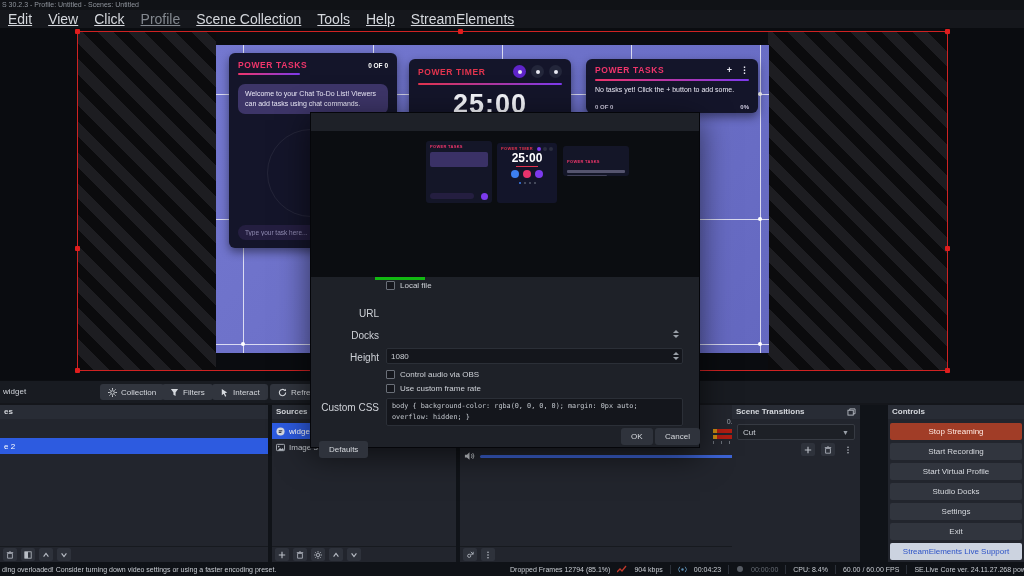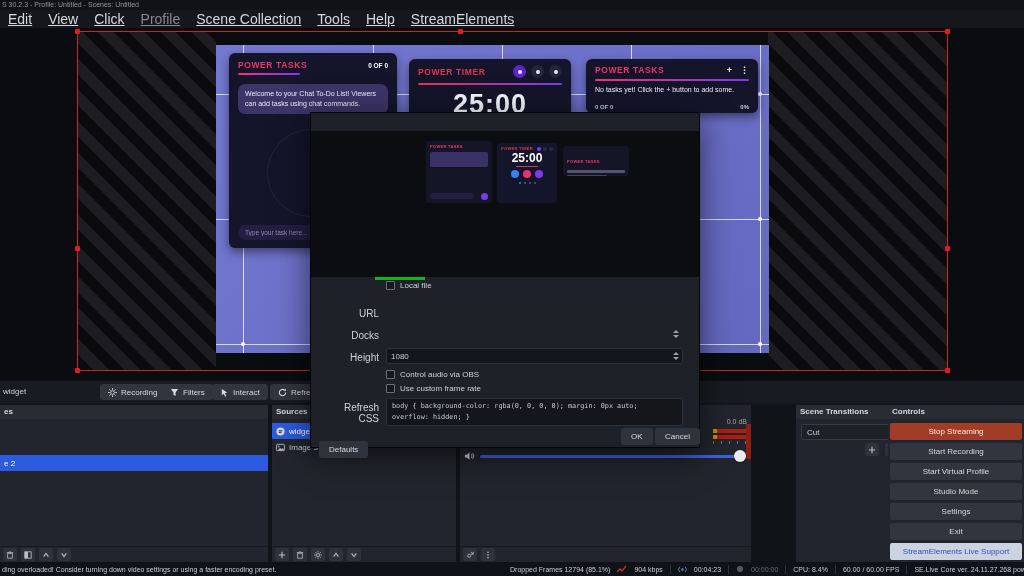--- a/index.html
+++ b/index.html
@@ -216,21 +216,21 @@
     </div>
   </div>
 
   <div class="abs srcrow">
     <span class="srcname">widget</span>
     <button class="tbtn" style="left:100px">
       <svg width="9" height="9" viewBox="0 0 10 10">
           <circle cx="5" cy="5" r="2" fill="none" stroke="#d6d9de"></circle>
           <path d="M5 0v2M5 8v2M0 5h2M8 5h2M1.5 1.5l1.4 1.4M7.1 7.1l1.4 1.4M8.5 1.5L7.1 2.9M2.9 7.1L1.5 8.5" stroke="#d6d9de" stroke-width="1" fill="none"></path>
         </svg>
-      <span>Recording</span>
+      <span>Collection</span>
     </button>
     <button class="tbtn" style="left:162px">
       <svg width="9" height="9" viewBox="0 0 10 10">
           <path d="M1 1h8L6.2 5v4L3.8 7.6V5L1 1z" fill="#d6d9de"></path>
         </svg>
       <span>Filters</span>
     </button>
     <button class="tbtn" style="left:212px">
       <svg width="9" height="9" viewBox="0 0 10 10">
           <path d="M2 1l6 4-2.6.7L7 9l-1.3.6L4.2 6.4 2 8z" fill="#d6d9de"></path>
@@ -245,21 +245,21 @@
       <span>Refresh</span>
     </button>
   </div>
 
   <div class="abs docks">
 
     <div class="panel" style="left:0;width:268px">
       <div class="phead">
           <span>es</span>
         </div>
-      <div class="rowitem sel" style="margin-top:36px">
+      <div class="rowitem sel" style="margin-top:19px">
         <span>e 2</span>
       </div>
       <div class="ptoolbar">
         <button class="iconbtn">
             <svg width="8" height="8" viewBox="0 0 10 10">
               <path d="M2 3h6v6H2zM1 2h8M4 1h2" stroke="#b9bec6" fill="none"></path>
             </svg>
           </button>
         <button class="iconbtn">
             <svg width="8" height="8" viewBox="0 0 10 10">
@@ -356,21 +356,21 @@
         <button class="iconbtn">
             <svg width="8" height="8" viewBox="0 0 10 10">
               <circle cx="5" cy="1.5" r="1" fill="#b9bec6"></circle>
               <circle cx="5" cy="5" r="1" fill="#b9bec6"></circle>
               <circle cx="5" cy="8.5" r="1" fill="#b9bec6"></circle>
             </svg>
           </button>
       </div>
     </div>
 
-    <div class="panel" style="left:796px;width:128px">
+    <div class="panel" style="left:732px;width:128px">
       <div class="phead">
         <span>Scene Transitions</span>
         <svg width="9" height="8" viewBox="0 0 10 9">
             <rect x="1" y="2.5" width="6" height="5.5" fill="none" stroke="#b9bec6"></rect>
             <path d="M3 2.5V1h6v5.5H7" fill="none" stroke="#b9bec6"></path>
           </svg>
       </div>
       <div class="dropdown">
         <span>Cut</span>
         <span class="caret">▼</span>
@@ -397,21 +397,21 @@
     </div>
 
     <div class="panel" style="left:888px;width:136px">
       <div class="phead">
           <span>Controls</span>
         </div>
       <div style="padding-top:4px">
         <button class="cbtn stop">Stop Streaming</button>
         <button class="cbtn">Start Recording</button>
         <button class="cbtn">Start Virtual Profile</button>
-        <button class="cbtn">Studio Mode</button>
+        <button class="cbtn">Studio Docks</button>
         <button class="cbtn">Settings</button>
         <button class="cbtn">Exit</button>
         <button class="cbtn se">StreamElements Live Support</button>
       </div>
     </div>
   </div>
 
   <div class="abs statusbar">
     <span class="sb-left">ding overloaded! Consider turning down video settings or using a faster encoding preset.</span>
     <span class="sb-right">
@@ -504,21 +504,21 @@
 
     <div class="chkrow" style="top:257px">
       <span class="chk"></span>
       <span>Control audio via OBS</span>
     </div>
     <div class="chkrow" style="top:271px">
       <span class="chk"></span>
       <span>Use custom frame rate</span>
     </div>
 
-    <span class="frm-label" style="top:289px">Refresh CSS</span>
+    <span class="frm-label" style="top:289px">Custom CSS</span>
     <div class="cssbox">body { background-color: rgba(0, 0, 0, 0); margin: 0px auto; overflow: hidden; }</div>
 
     <button class="dbtn" style="left:8px;top:328px">Defaults</button>
     <button class="dbtn" style="left:310px;top:315px">OK</button>
     <button class="dbtn" style="left:344px;top:315px">Cancel</button>
   </div>
 
 </div>
 
 </body></html>

